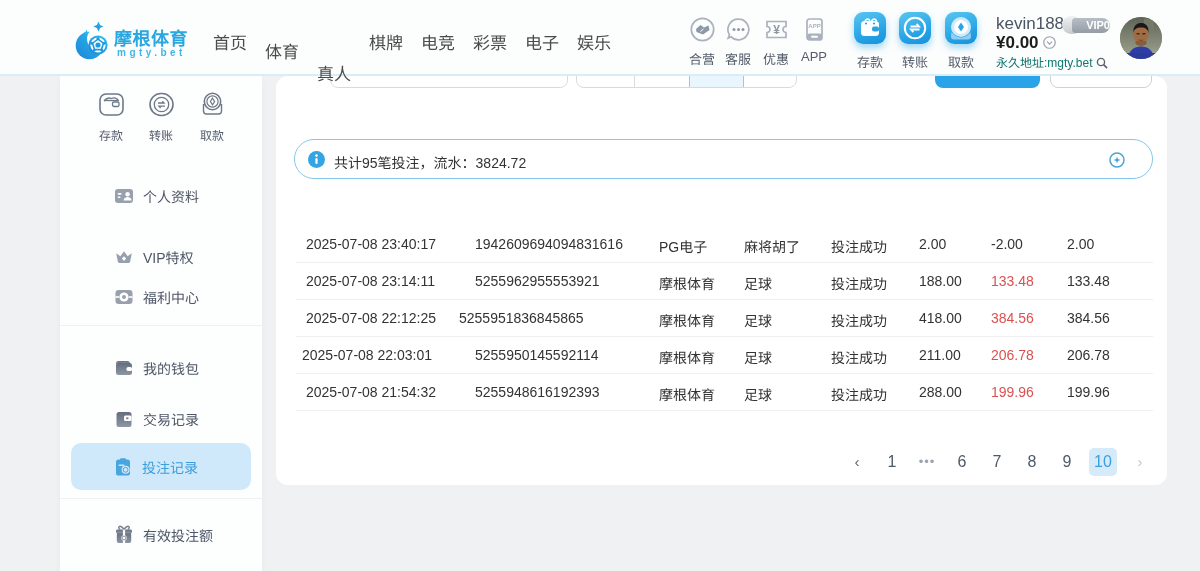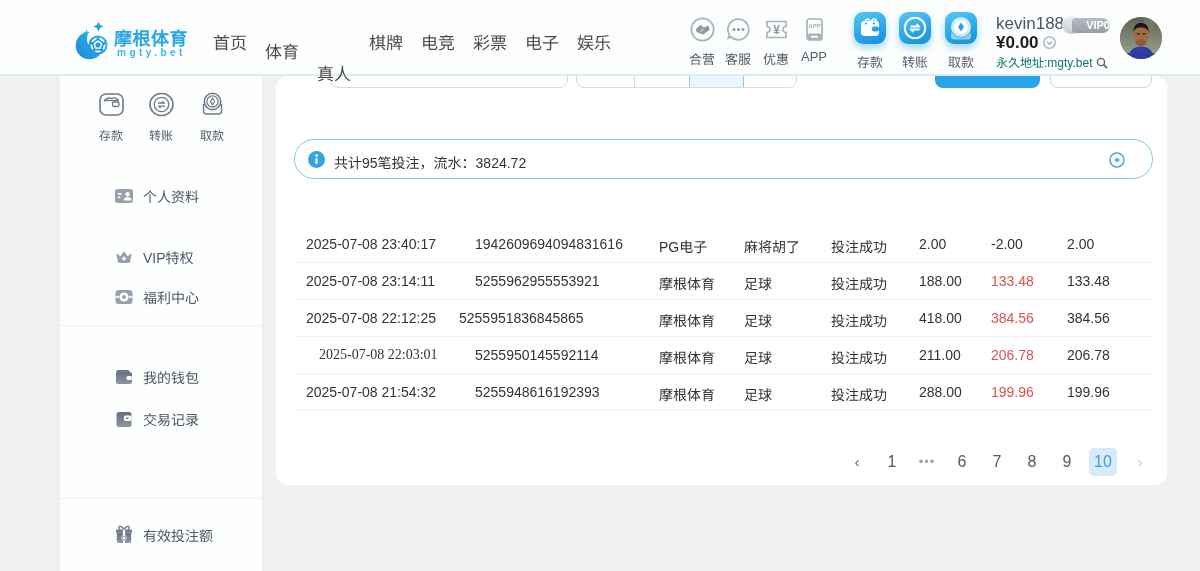--- a/index.html
+++ b/index.html
@@ -118,21 +118,21 @@
     <svg width="20" height="20" viewBox="0 0 20 20">
         <rect x="1.5" y="3" width="17" height="14" rx="3.2" fill="#97a0ac"></rect>
         <circle cx="10" cy="10" r="4.6" fill="#fff"></circle>
         <circle cx="10" cy="10" r="2" fill="#97a0ac"></circle>
         <rect x="1.5" y="9.2" width="3.6" height="1.6" fill="#fff"></rect>
         <rect x="14.9" y="9.2" width="3.6" height="1.6" fill="#fff"></rect>
       </svg>
     <span class="tx">福利中心</span>
   </div>
   <div class="sb-div" style="top:249px;"></div>
-  <div class="menu-item" style="top:290px;">
+  <div class="menu-item" style="top:281px;">
     <svg width="20" height="20" viewBox="0 0 20 20">
         <defs>
           <linearGradient id="dkg" x1="0" y1="0" x2="0" y2="1">
             <stop offset="0" stop-color="#656e7e"></stop>
             <stop offset="1" stop-color="#8d96a2"></stop>
           </linearGradient>
         </defs>
         <path d="M2 5.5 a2.5 2.5 0 012.5-2.5 h9 a2.5 2.5 0 012.5 2.5 v.5 h-14 Z" fill="url(#dkg)"></path>
         <rect x="2" y="5" width="16" height="12" rx="2.5" fill="url(#dkg)"></rect>
         <rect x="12.5" y="9" width="5.5" height="4" rx="1.6" fill="#fff"></rect>
@@ -140,20 +140,30 @@
     <span class="tx">我的钱包</span>
   </div>
   <div class="menu-item" style="top:332px;">
     <svg width="20" height="20" viewBox="0 0 20 20">
         <rect x="2.5" y="3" width="15" height="15" rx="2.5" fill="url(#dkg)"></rect>
         <rect x="10" y="6.5" width="7.5" height="5.5" rx="1.5" fill="#fff"></rect>
         <rect x="12.2" y="8.4" width="2.2" height="1.8" fill="#717a8a"></rect>
       </svg>
     <span class="tx">交易记录</span>
   </div>
+  <div class="mi-active" style="top:367px;">
+    <svg width="20" height="20" viewBox="0 0 20 20">
+        <rect x="3" y="2.5" width="14" height="16" rx="2.6" fill="#49a5de"></rect>
+        <rect x="7" y="1.2" width="6" height="3.4" rx="1.2" fill="#49a5de"></rect>
+        <circle cx="12.6" cy="12.8" r="4" fill="#cfe9fb"></circle>
+        <circle cx="12.6" cy="12.8" r="2.4" fill="none" stroke="#49a5de" stroke-width="1"></circle>
+        <rect x="5.5" y="7.5" width="6" height="1.6" rx="0.8" fill="#cfe9fb"></rect>
+      </svg>
+    <span class="tx">投注记录</span>
+  </div>
   <div class="sb-div" style="top:422px;"></div>
   <div class="menu-item" style="top:448px;">
     <svg width="20" height="20" viewBox="0 0 20 20">
         <rect x="2.8" y="7" width="14.4" height="11" rx="2" fill="url(#dkg)"></rect>
         <rect x="2" y="4.4" width="16" height="3.8" rx="1.3" fill="url(#dkg)"></rect>
         <rect x="8.9" y="4.4" width="2.2" height="13.6" fill="#fff"></rect>
         <path d="M6.2 4.3 c-1.8-.6-2-3 0-3 1.3 0 2.4 1.3 3.8 2.9 M13.8 4.3 c1.8-.6 2-3 0-3 -1.3 0-2.4 1.3-3.8 2.9" fill="none" stroke="#77808f" stroke-width="1.5"></path>
         <circle cx="10" cy="13" r="2.7" fill="#fff"></circle>
         <circle cx="10" cy="13" r="1.9" fill="none" stroke="#77808f" stroke-width=".9"></circle>
       </svg>
@@ -207,21 +217,21 @@
     <div class="td" style="left:10px;">2025-07-08 22:12:25</div>
     <div class="td" style="left:163px;">5255951836845865</div>
     <div class="td" style="left:363px;">摩根体育</div>
     <div class="td" style="left:448px;">足球</div>
     <div class="td" style="left:535px;">投注成功</div>
     <div class="td" style="left:623px;">418.00</div>
     <div class="td red" style="left:695px;">384.56</div>
     <div class="td" style="left:771px;">384.56</div>
   </div>
   <div class="trow" style="top:261px;">
-    <div class="td" style="left:23px;font-family:Liberation Serif, serif;">2025-07-08 22:03:01</div>
+    <div class="td" style="left:6px;">2025-07-08 22:03:01</div>
     <div class="td" style="left:179px;">5255950145592114</div>
     <div class="td" style="left:363px;">摩根体育</div>
     <div class="td" style="left:448px;">足球</div>
     <div class="td" style="left:535px;">投注成功</div>
     <div class="td" style="left:623px;">211.00</div>
     <div class="td red" style="left:695px;">206.78</div>
     <div class="td" style="left:771px;">206.78</div>
   </div>
   <div class="trow" style="top:298px;">
     <div class="td" style="left:10px;">2025-07-08 21:54:32</div>

